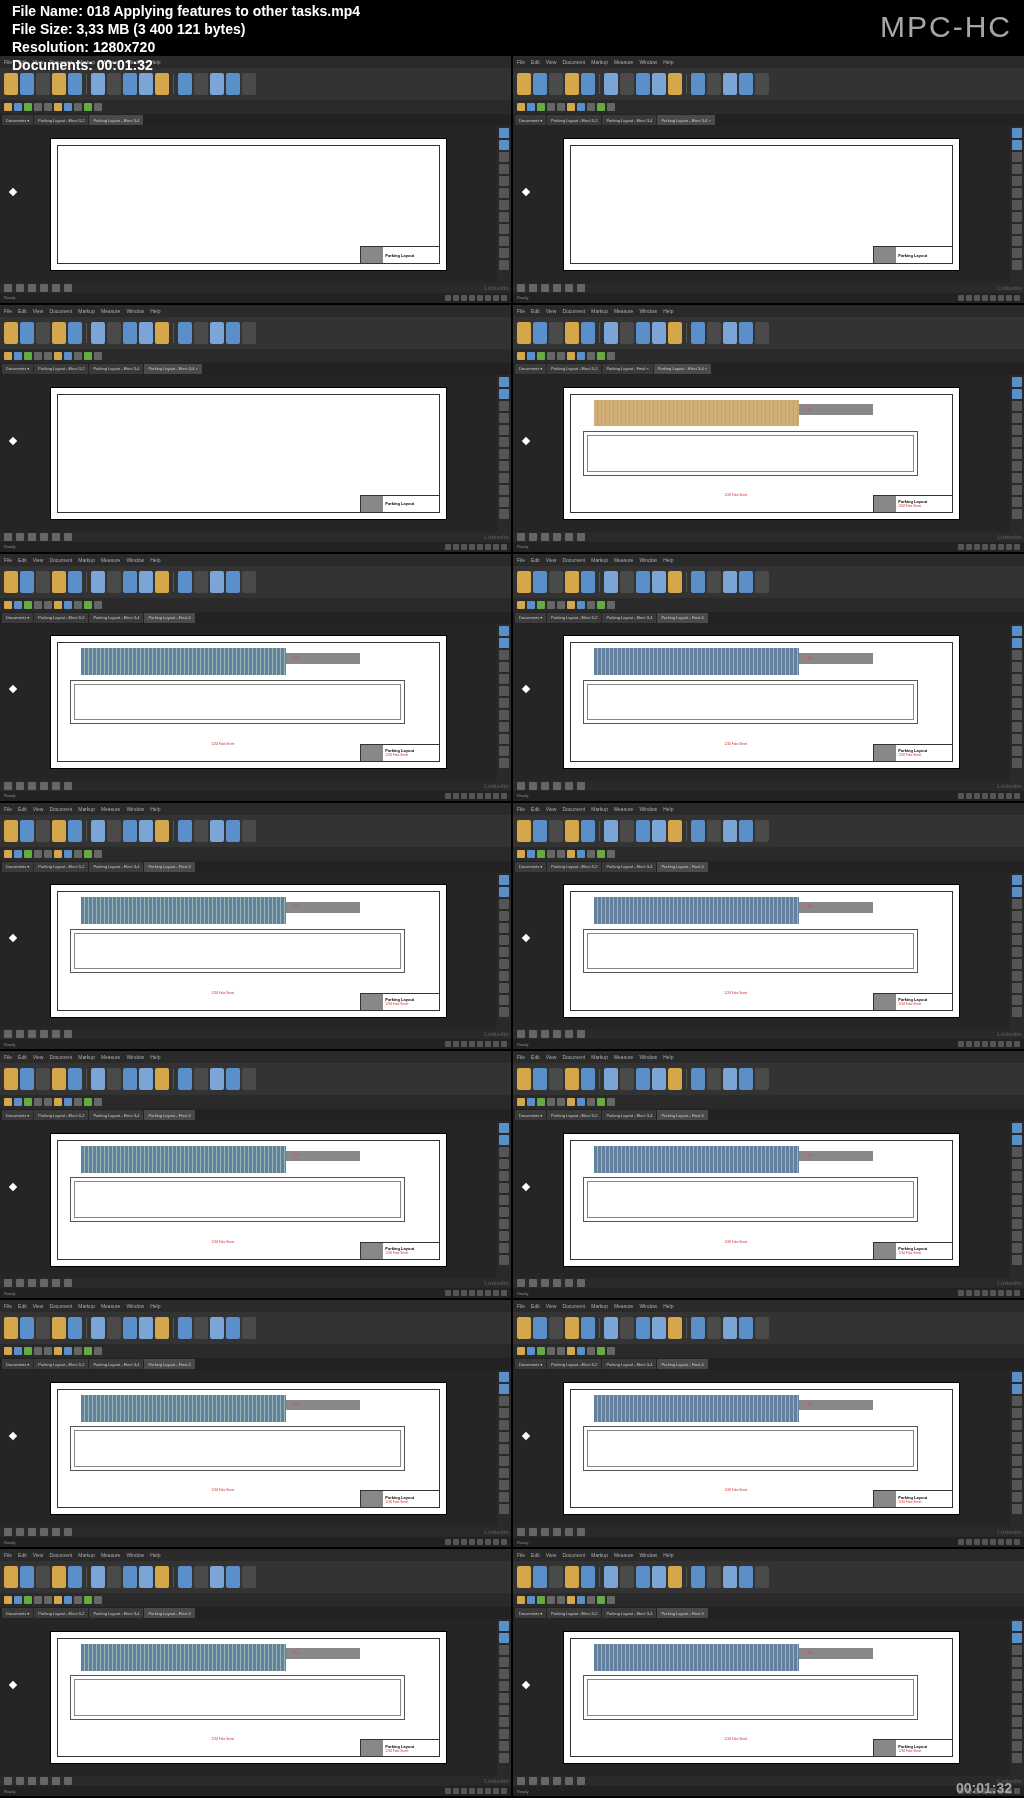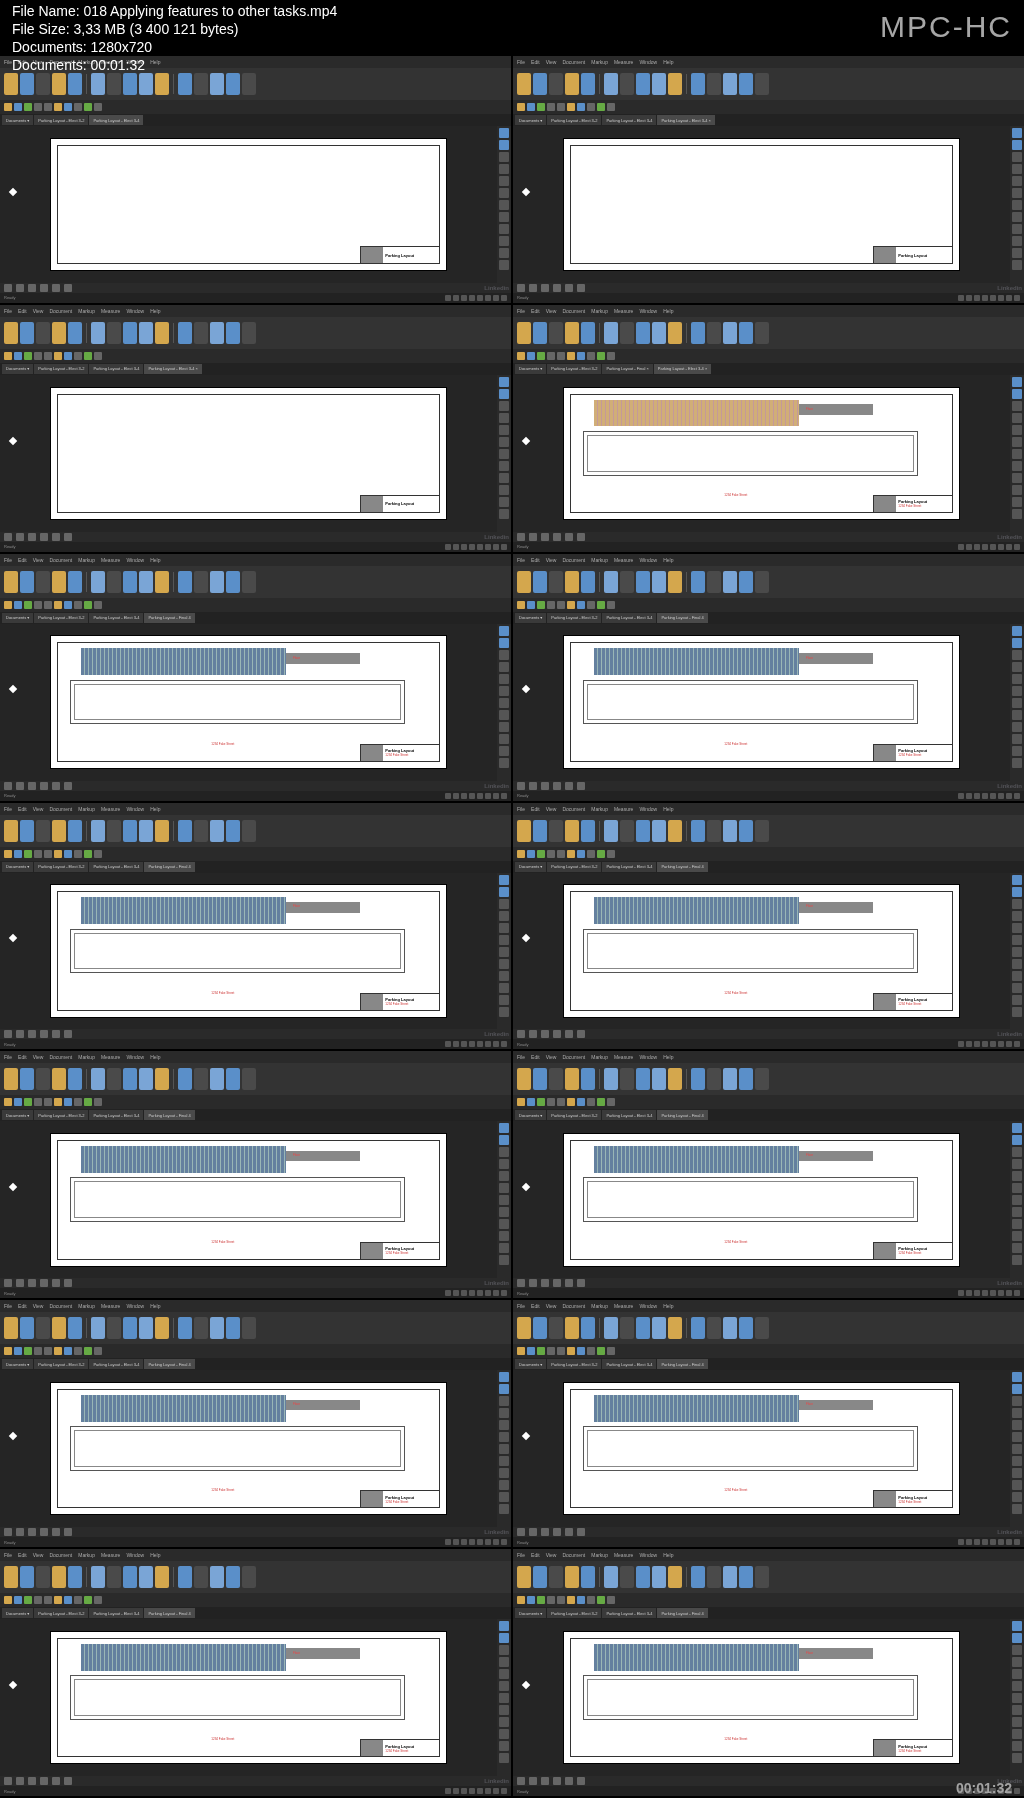--- a/index.html
+++ b/index.html
@@ -1,18 +1,18 @@
 <!DOCTYPE html>
 <html><head>
 <meta charset="utf-8">
 <style>
 * { margin: 0; padding: 0; box-sizing: border-box; }
 body { background: #000; font-family: Arial, sans-serif; width: 1024px; height: 1798px; overflow: hidden; position: relative; }
 
-.info-text { position: absolute; top: 2px; left: 12px; color: #fff; font-size: 14px; line-height: 18px; font-weight: normal; z-index: 10; }
+.info-text { position: absolute; top: 2px; left: 12px; color: #fff; font-size: 14px; line-height: 18px; font-weight: bold; z-index: 10; }
 .mpc-logo { position: absolute; top: 10px; right: 12px; color: rgba(255,255,255,0.65); font-size: 30px; font-weight: normal; letter-spacing: 2px; z-index: 10; }
 .duration { position: absolute; bottom: 2px; right: 12px; color: #a3a3a3; font-size: 14px; font-weight: bold; z-index: 10; }
 
 .grid { display: grid; grid-template-columns: 1fr 1fr; grid-template-rows: repeat(7, 1fr); gap: 2px; width: 100%; height: 100%; padding-top: 56px; padding-bottom: 2px; }
 
 .thumb { background: #1a1a1a; position: relative; overflow: hidden; }
 
 .app-menubar { height: 12px; background: #2a2a2a; display: flex; align-items: center; padding: 0 4px; gap: 6px; }
 .app-menubar span { color: #aaa; font-size: 5px; }
 
@@ -69,21 +69,21 @@
 .bottom-toolbar { height: 10px; background: #2a2a2a; display: flex; align-items: center; padding: 0 4px; gap: 4px; }
 
 .watermark { position: absolute; bottom: 12px; right: 2px; color: rgba(200,200,220,0.25); font-size: 6px; font-weight: bold; }
 </style>
 </head>
 <body>
 
 <div class="info-text">
   <div>File Name: 018 Applying features to other tasks.mp4</div>
   <div>File Size: 3,33 MB (3 400 121 bytes)</div>
-  <div>Documents: 1280x720</div>
+  <div>Resolution: 1280x720</div>
   <div>Documents: 00:01:32</div>
 </div>
 
 <div class="mpc-logo">MPC-HC</div>
 <div class="duration">00:01:32</div>
 
 <div class="grid">
     <div class="thumb">
       <div class="app-menubar">
         <span>File</span>

